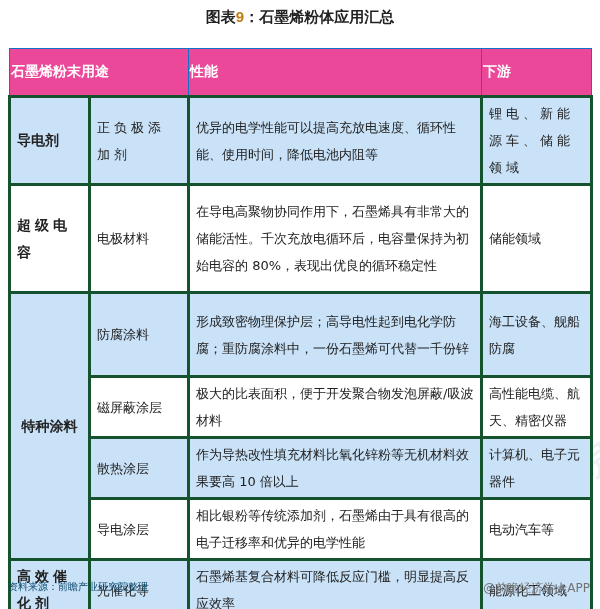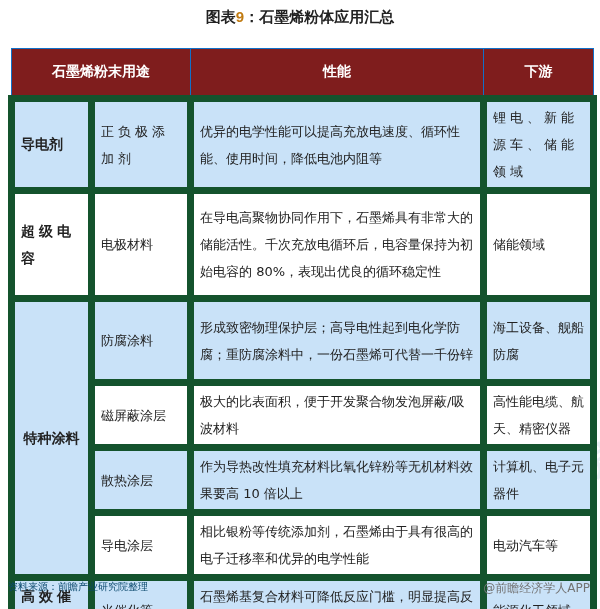--- a/index.html
+++ b/index.html
@@ -3,23 +3,23 @@
 <meta charset="utf-8">
 <style>
   html, body { margin:0; padding:0; background:#ffffff; }
   body { width:600px; height:609px; position:relative; overflow:hidden;
          font-family:"DejaVu Sans","Liberation Sans",sans-serif; color:#222; }
   .title { position:absolute; top:8px; left:0; width:600px; text-align:center;
            font-family:Liberation Sans, sans-serif; font-size:15px; font-weight:bold; color:#222; }
   .title .num { color:#c07a10; }
   table.main { position:absolute; left:8px; top:48px; width:582px; border-collapse:collapse;
                table-layout:fixed; font-size:13px; }
-  table.main th { background:#7f1d1d; color:#fff; font-family:"DejaVu Serif","Liberation Serif",serif;
-                  font-size:14px; font-weight:bold; height:44px; border:1px solid #1170c8; text-align:center; }
-  table.main td { border:7px solid #14532d; padding:2px 6px; line-height:27px; vertical-align:middle; }
+  table.main th { background:#ec4899; color:#fff; font-family:"DejaVu Serif","Liberation Serif",serif;
+                  font-size:14px; font-weight:bold; height:44px; border:1px solid #1170c8; text-align:left; }
+  table.main td { border:3px solid #14532d; padding:2px 6px; line-height:27px; vertical-align:middle; }
   tr.blue td { background:#c9e2f8; }
   tr.white td { background:#ffffff; }
   td.cat { background:#c9e2f8 !important; font-weight:bold; font-size:14px; text-align:left; }
   td.cat.center { text-align:center; }
   .spaced { letter-spacing:4px; }
   .footer-left { position:absolute; left:8px; top:580px; font-size:10px; color:#0c4a6e; }
   .footer-right { position:absolute; right:10px; top:580px; font-size:12px; color:#737373; }
   .wm { position:absolute; color:rgba(180,200,220,0.25); font-size:36px; font-weight:bold;
         transform:rotate(-35deg); pointer-events:none; white-space:nowrap; }
 </style>

